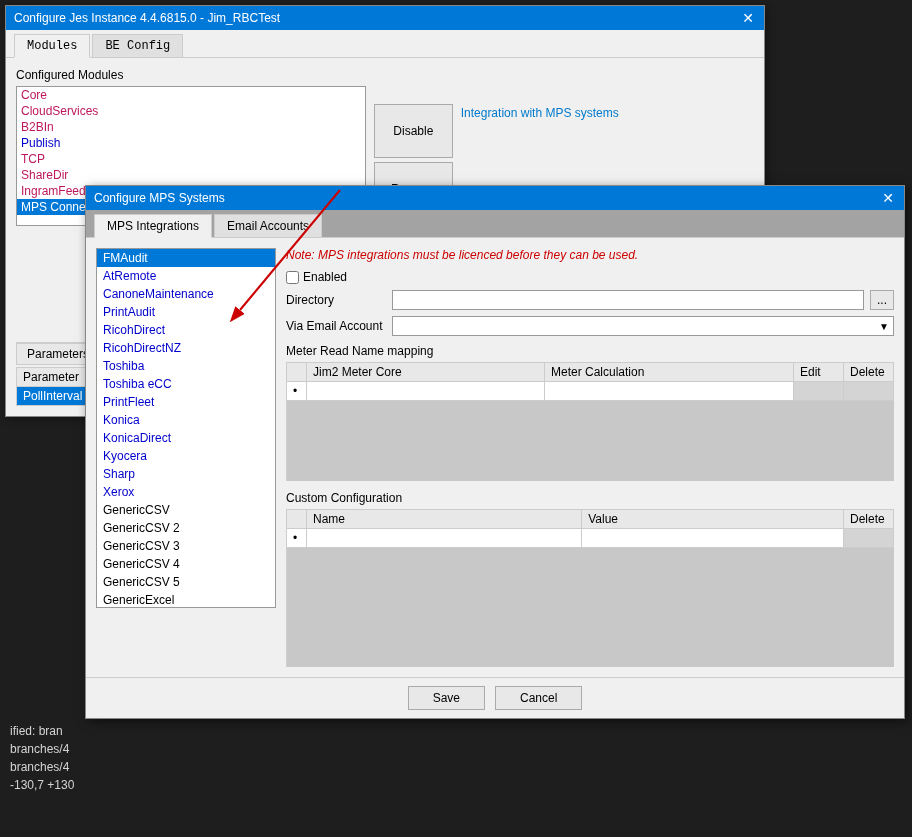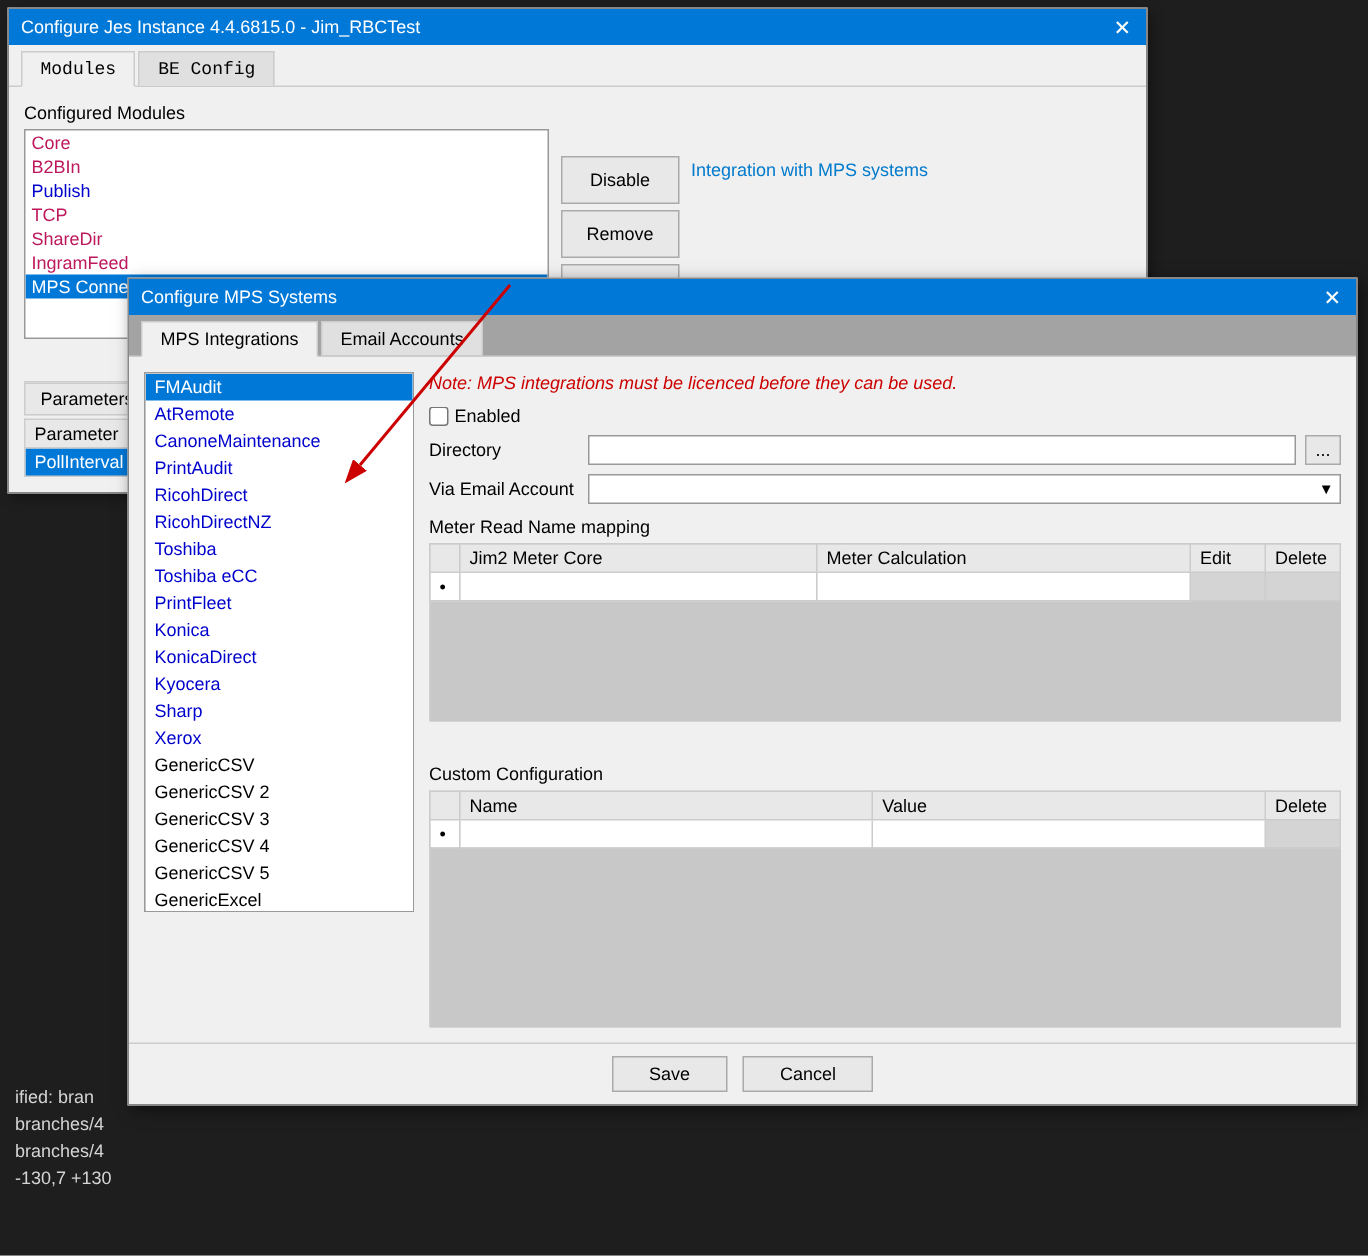--- a/index.html
+++ b/index.html
@@ -109,21 +109,21 @@
       color: #0000cc;
     }
 
     .buttons-col {
       display: flex;
       flex-direction: column;
       gap: 4px;
       padding-top: 18px;
     }
     .btn {
-      padding: 8px 16px;
+      padding: 19px 16px;
       border: 1px solid #aaa;
       background: #e8e8e8;
       cursor: pointer;
       font-size: 12px;
       min-width: 70px;
       text-align: center;
     }
     .btn.highlighted {
       border: 2px solid #cc0000;
     }
@@ -318,21 +318,21 @@
       border: 1px solid #ccc;
       padding: 2px 6px;
       background: white;
       font-size: 12px;
     }
     .meter-table td.gray {
       background: #d4d4d4;
     }
 
     .custom-config-section {
-      margin-top: 28px;
+      margin-top: 10px;
     }
     .custom-table {
       width: 100%;
       border-collapse: collapse;
       background: #d0d0d0;
     }
     .custom-table th {
       background: #e8e8e8;
       border: 1px solid #ccc;
       padding: 2px 6px;
@@ -393,20 +393,21 @@
     <div class="tab active">Modules</div>
     <div class="tab">BE Config</div>
   </div>
   <div class="main-content">
     <div class="configured-modules-section">
       <div class="section-label">Configured Modules</div>
       <div style="display:flex; gap:8px;">
         <div style="position:relative;">
           <div class="modules-list" id="modules-list">
               <div class="list-item">Core</div>
+              <div class="list-item">CloudServices</div>
               <div class="list-item">B2BIn</div>
               <div class="list-item blue-text">Publish</div>
               <div class="list-item">TCP</div>
               <div class="list-item">ShareDir</div>
               <div class="list-item">IngramFeed</div>
               <div class="list-item selected">MPS Connectors</div>
             </div>
         </div>
         <div class="buttons-col">
           <button class="btn">Disable</button>

